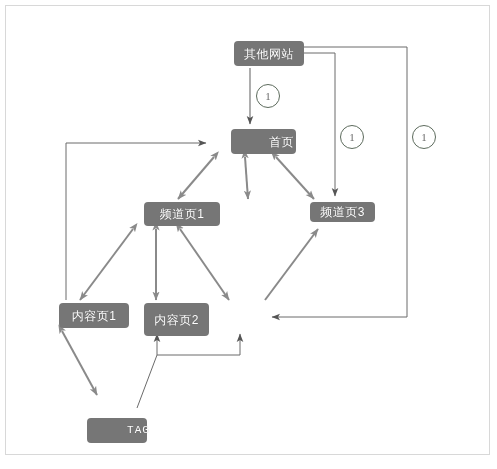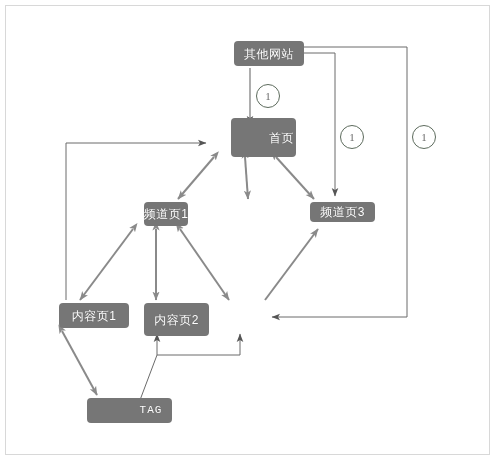--- a/index.html
+++ b/index.html
@@ -139,33 +139,33 @@
     <g>
       <path d="M137,408 L157,355" fill="none" stroke="#6b6b6b" stroke-width="1"></path>
       <path d="M157,355 L240,355" fill="none" stroke="#6b6b6b" stroke-width="1"></path>
       <path d="M157,355 L157,334" fill="none" stroke="#6b6b6b" stroke-width="1" marker-end="url(#thinHead)"></path>
       <path d="M240,355 L240,334" fill="none" stroke="#6b6b6b" stroke-width="1" marker-end="url(#thinHead)"></path>
     </g>
   </svg>
 
   <div class="node" style="left:215px; top:41px; width:70px; height:25px;">其他网站</div>
 
-  <div class="node" style="left:212px; top:118px; width:65px; height:39px;padding-left:36px;">首页</div>
+  <div class="node" style="left:212px; top:129px; width:65px; height:25px;padding-left:36px;">首页</div>
 
-  <div class="node" style="left:125px; top:202px; width:44px; height:24px;">频道页1</div>
+  <div class="node" style="left:125px; top:202px; width:76px; height:24px;">频道页1</div>
 
 
   <div class="node" style="left:291px; top:202px; width:65px; height:20px;">频道页3</div>
 
   <div class="node" style="left:40px; top:303px; width:70px; height:25px;">内容页1</div>
 
   <div class="node" style="left:125px; top:303px; width:65px; height:33px;">内容页2</div>
 
 
-  <div class="node mono" style="left:68px; top:398px; width:85px; height:25px;padding-left:43px;">TAG</div>
+  <div class="node mono" style="left:68px; top:418px; width:60px; height:25px;padding-left:43px;">TAG</div>
 
   <div class="badge" style="left:256px; top:84px;">1</div>
 
   <div class="badge" style="left:340px; top:125px;">1</div>
 
   <div class="badge" style="left:412px; top:125px;">1</div>
 
 </div>
 
 </body></html>

